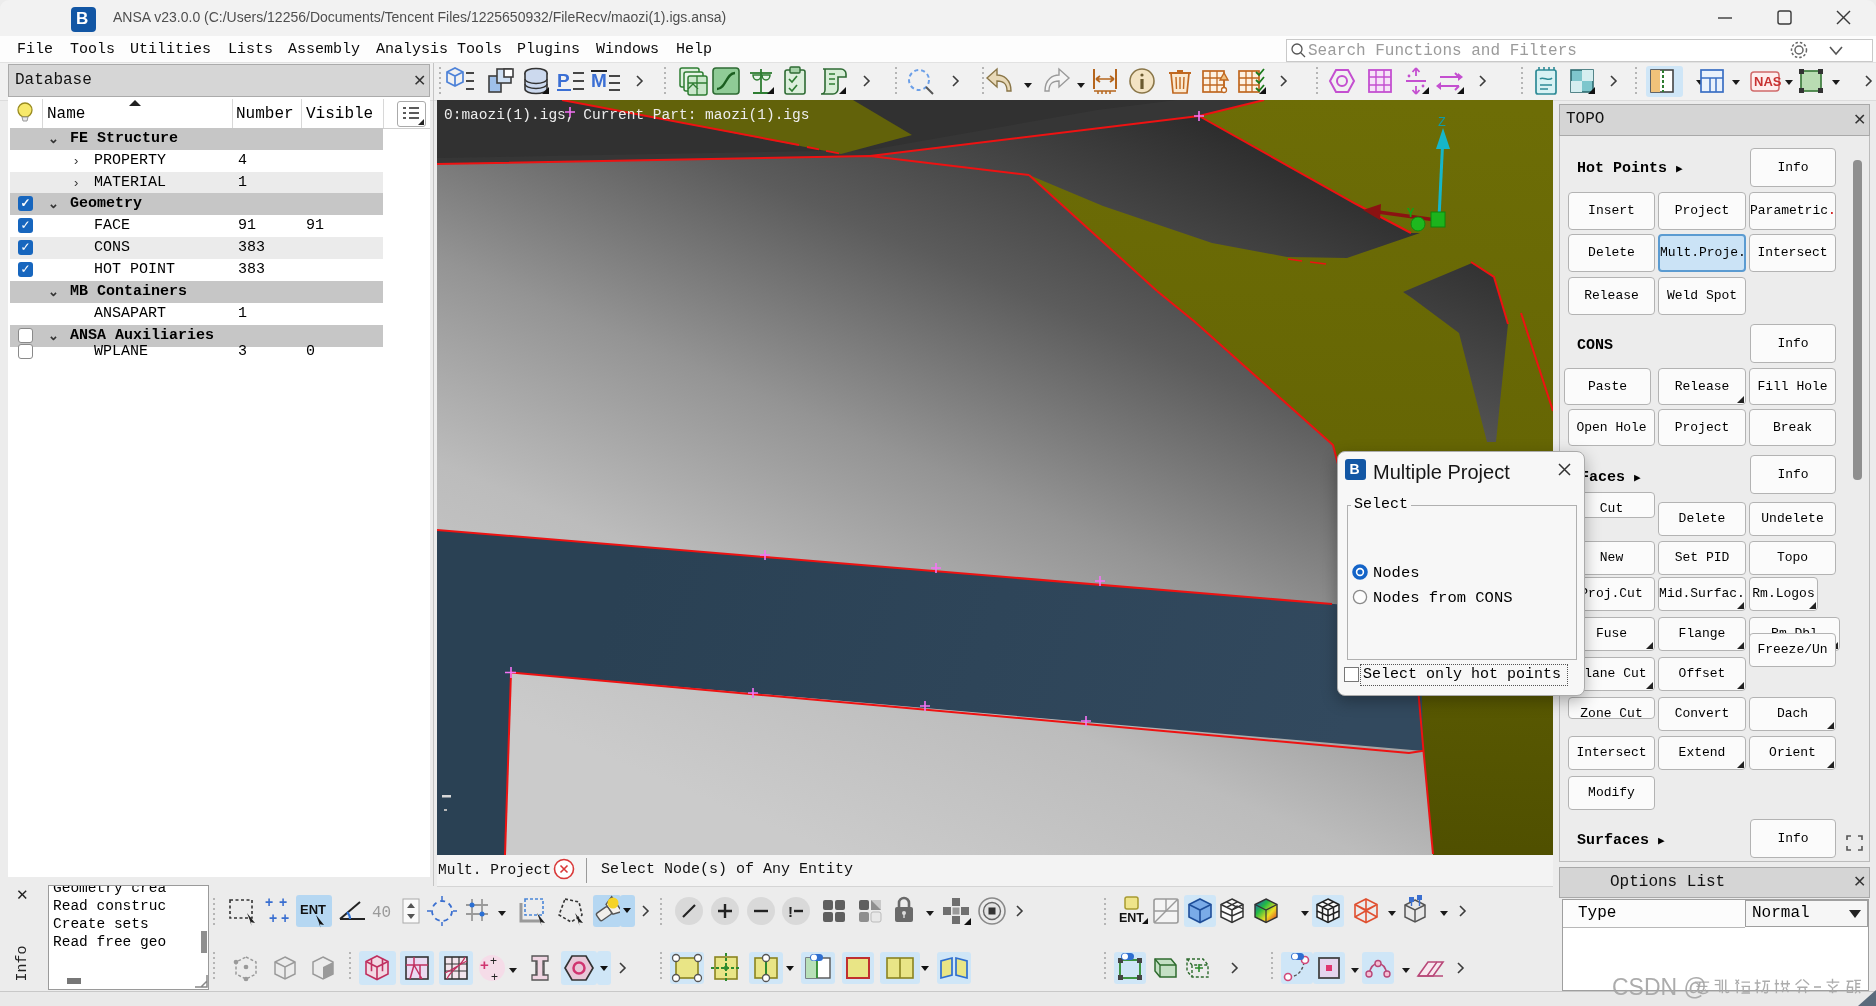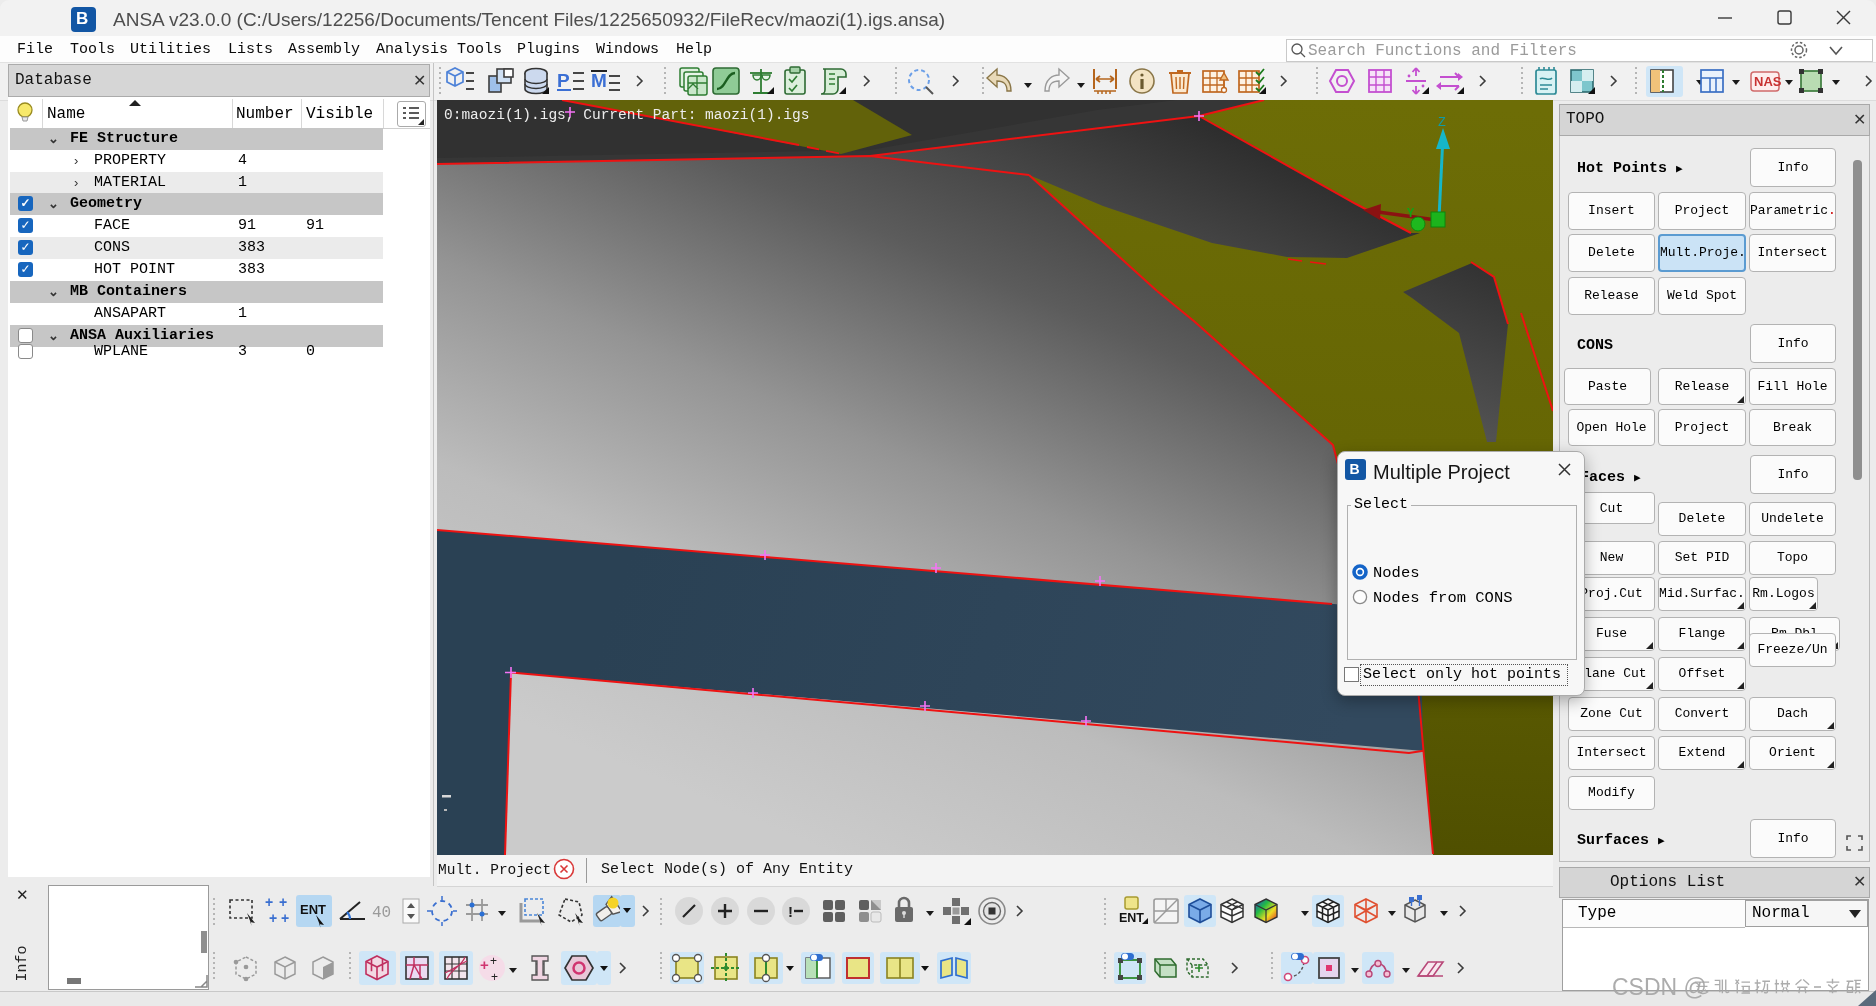--- a/index.html
+++ b/index.html
@@ -30,21 +30,21 @@
 #statusrow{left:437px;top:855px;width:1116px;height:31px;background:#f3f3f3;border-bottom:1px solid #d5d5d5}
 #btmbar{left:0;top:991px;width:1876px;height:15px;background:#e9e9e9;border-top:1px solid #c8c8c8}
 .vline{position:absolute;background:#c4c4c4}
 </style></head>
 <body>
 
 <div class="abs" id="titlebar"></div>
 <div class="abs" style="left:71px;top:7px;width:25px;height:25px;background:#1256a4;border-radius:4px">
 <div class="sans" style="position:absolute;left:5px;top:2px;color:#fff;font-size:17px;font-weight:bold">B</div>
   </div>
-<div class="abs sans" style="left:113px;top:9px;font-size:19px;color:#4e4e4e">ANSA v23.0.0 (C:/Users/12256/Documents/Tencent Files/1225650932/FileRecv/maozi(1).igs.ansa)</div>
+<div class="abs sans" style="left:113px;top:9px;font-size:14px;color:#4e4e4e">ANSA v23.0.0 (C:/Users/12256/Documents/Tencent Files/1225650932/FileRecv/maozi(1).igs.ansa)</div>
 <svg class="abs" style="left:1700px;top:0" width="176" height="36">
 <line x1="18" y1="18" x2="32" y2="18" stroke="#3a3a3a" stroke-width="1.4"></line>
 <rect x="78" y="11" width="13" height="13" fill="none" stroke="#3a3a3a" stroke-width="1.4" rx="2"></rect>
 <line x1="137" y1="11" x2="150" y2="24" stroke="#3a3a3a" stroke-width="1.4"></line>
 <line x1="150" y1="11" x2="137" y2="24" stroke="#3a3a3a" stroke-width="1.4"></line>
 </svg>
 
 <div class="abs" id="menubar"></div>
 <div class="mitem" style="left:17px">File</div>
 <div class="mitem" style="left:70px">Tools</div>
@@ -436,36 +436,36 @@
 <div class="sechdr" style="left:1577px;top:337px">CONS</div>
 <div class="btn" style="left:1750px;top:324px;width:86px;height:39px;line-height:37px">Info</div>
 <div class="btn" style="left:1564px;top:368px;width:87px;height:37px;line-height:35px">Paste</div>
 <div class="btn" style="left:1658px;top:368px;width:88px;height:37px;line-height:35px">Release<div class="corner"></div></div>
 <div class="btn" style="left:1749px;top:368px;width:87px;height:37px;line-height:35px">Fill Hole</div>
 <div class="btn" style="left:1568px;top:409px;width:87px;height:37px;line-height:35px">Open Hole</div>
 <div class="btn" style="left:1658px;top:409px;width:88px;height:37px;line-height:35px">Project</div>
 <div class="btn" style="left:1749px;top:409px;width:87px;height:37px;line-height:35px">Break</div>
 <div class="sechdr" style="left:1580px;top:469px">Faces <span style="font-size:11px">▶</span></div>
 <div class="btn" style="left:1750px;top:455px;width:86px;height:39px;line-height:37px">Info</div>
-<div class="btn" style="left:1568px;top:492px;width:87px;height:32px;line-height:32px">Cut</div>
+<div class="btn" style="left:1568px;top:492px;width:87px;height:26px;line-height:32px">Cut</div>
 <div class="btn" style="left:1658px;top:502px;width:88px;height:34px;line-height:32px">Delete</div>
 <div class="btn" style="left:1749px;top:502px;width:87px;height:34px;line-height:32px">Undelete</div>
 <div class="btn" style="left:1568px;top:541px;width:87px;height:34px;line-height:32px">New</div>
 <div class="btn" style="left:1658px;top:541px;width:88px;height:34px;line-height:32px">Set PID</div>
 <div class="btn" style="left:1749px;top:541px;width:87px;height:34px;line-height:32px">Topo</div>
 <div class="btn" style="left:1568px;top:577px;width:87px;height:34px;line-height:32px">Proj.Cut</div>
 <div class="btn" style="left:1658px;top:577px;width:88px;height:34px;line-height:32px">Mid.Surfac.<div class="corner"></div></div>
 <div class="btn" style="left:1749px;top:577px;width:69px;height:34px;line-height:32px">Rm.Logos<div class="corner"></div></div>
 <div class="btn" style="left:1568px;top:617px;width:87px;height:34px;line-height:32px">Fuse<div class="corner"></div></div>
 <div class="btn" style="left:1658px;top:617px;width:88px;height:34px;line-height:32px">Flange<div class="corner"></div></div>
 <div class="btn" style="left:1749px;top:617px;width:91px;height:34px;line-height:32px">Rm.Dbl<div class="corner"></div></div>
 <div class="btn" style="left:1568px;top:657px;width:87px;height:34px;line-height:32px">Plane Cut<div class="corner"></div></div>
 <div class="btn" style="left:1658px;top:657px;width:88px;height:34px;line-height:32px">Offset<div class="corner"></div></div>
 <div class="btn" style="left:1749px;top:633px;width:87px;height:34px;line-height:32px">Freeze/Un</div>
-<div class="btn" style="left:1568px;top:697px;width:87px;height:34px;line-height:32px">Zone Cut</div>
+<div class="btn" style="left:1568px;top:697px;width:87px;height:22px;line-height:32px">Zone Cut</div>
 <div class="btn" style="left:1658px;top:697px;width:88px;height:34px;line-height:32px">Convert</div>
 <div class="btn" style="left:1749px;top:697px;width:87px;height:34px;line-height:32px">Dach<div class="corner"></div></div>
 <div class="btn" style="left:1568px;top:736px;width:87px;height:34px;line-height:32px">Intersect</div>
 <div class="btn" style="left:1658px;top:736px;width:88px;height:34px;line-height:32px">Extend<div class="corner"></div></div>
 <div class="btn" style="left:1749px;top:736px;width:87px;height:34px;line-height:32px">Orient<div class="corner"></div></div>
 <div class="btn" style="left:1568px;top:776px;width:87px;height:34px;line-height:32px">Modify</div>
 <div class="sechdr" style="left:1577px;top:832px">Surfaces <span style="font-size:11px">▶</span></div>
 <div class="btn" style="left:1750px;top:819px;width:86px;height:39px;line-height:37px">Info</div>
 <svg class="abs" style="left:1845px;top:834px" width="20" height="18">
     <g stroke="#555" stroke-width="1.6" fill="none">
@@ -504,20 +504,24 @@
     <circle cx="8" cy="8" r="6.6" fill="#fdfdfd" stroke="#8a8a8a" stroke-width="1.3"></circle>
   </svg>
 <div class="abs mono" style="left:1373px;top:589px;font-size:15.5px">Nodes from CONS</div>
 <div class="abs" style="left:1344px;top:667px;width:13px;height:13px;background:#fff;border:1px solid #777"></div>
 <div class="abs" style="left:1360px;top:664px;width:206px;height:20px;border:1px dotted #555"></div>
 <div class="abs mono" style="left:1363px;top:666px;font-size:15px">Select only hot points</div>
 
 <div class="px" style="left:16px;top:886px;font-size:15px;color:#222">✕</div>
 <div class="abs mono" style="left:4px;top:955px;font-size:15px;color:#222;transform:rotate(-90deg)">Info</div>
 <div class="abs" style="left:48px;top:885px;width:161px;height:105px;background:#fff;border:1px solid #9a9a9a;box-sizing:border-box;overflow:hidden">
+<div class="mono" style="position:absolute;left:4px;top:-7px;font-size:14.5px;line-height:18px;white-space:pre">Geometry crea
+Read construc
+Create sets
+Read free geo</div>
 <div style="position:absolute;left:152px;top:45px;width:6px;height:22px;background:#8f8f8f"></div>
 <div style="position:absolute;left:18px;top:92px;width:14px;height:6px;background:#777"></div>
 </div>
 <svg class="abs" style="left:193px;top:973px" width="16" height="16">
     <path d="M14 2 L14 14 L2 14 M14 8 L8 14" fill="none" stroke="#888" stroke-width="1.5"></path>
   </svg>
 
 <div class="abs" id="btmbar"></div>
 <svg class="abs" style="left:1856px;top:990px" width="20" height="16">
     <polygon points="20,0 20,16 2,16" fill="#5a6b7c"></polygon>

